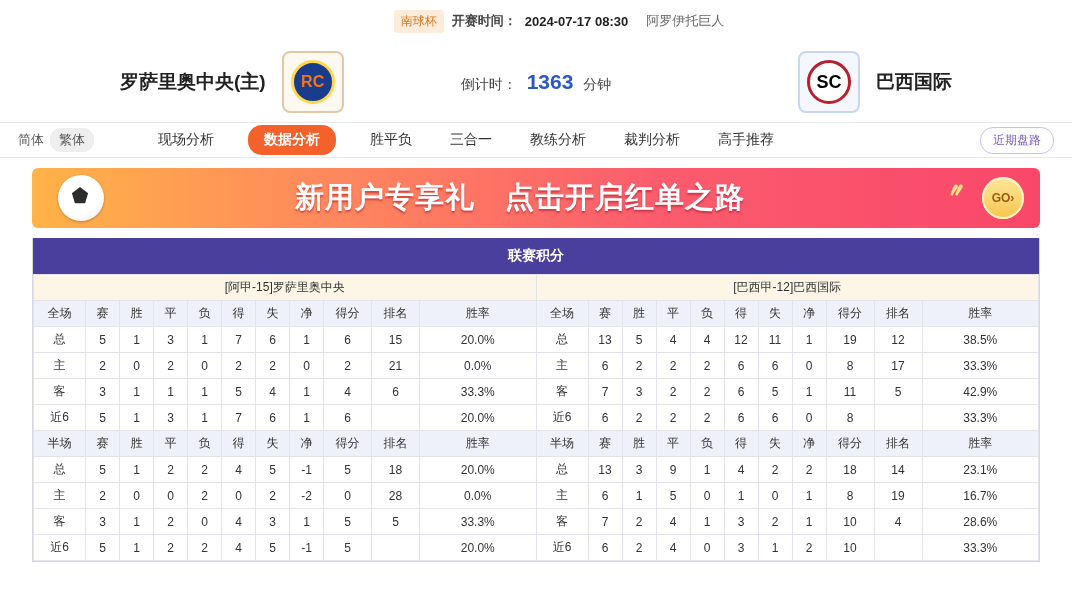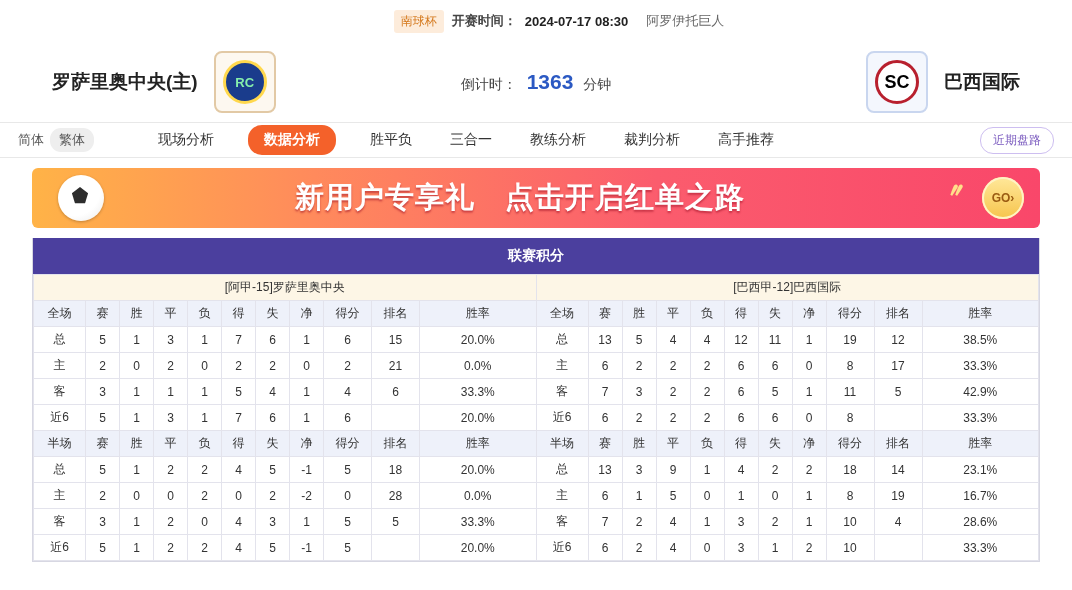--- a/index.html
+++ b/index.html
@@ -30,39 +30,39 @@
   }
   .kickoff-label { color: #444; font-weight: bold; }
   .kickoff-time { color: #222; font-weight: bold; }
   .away-note { color: #666; margin-left: 10px; }
 
   
   .teams {
     height: 80px;
     display: flex;
     align-items: center;
-    padding: 0 52px;
+    padding: 0 120px;
     position: relative;
   }
   .team { display: flex; align-items: center; gap: 16px; }
   .team-name { font-size: 19px; font-weight: bold; color: #222; }
   .crest {
     width: 62px; height: 62px;
     border-radius: 8px;
     border: 2px solid #d8cfc0;
     display: flex; align-items: center; justify-content: center;
     background: #fff;
     position: relative;
   }
   .crest.home { border-color: #e2c9a5; background: #fdf8f0; }
   .crest.away { border-color: #c9d6ef; background: #f4f7fd; }
   .crest-inner {
     width: 44px; height: 44px; border-radius: 50%;
     display: flex; align-items: center; justify-content: center;
-    font-size: 13px; font-weight: bold; color: #86efac;
+    font-size: 16px; font-weight: bold; color: #f97316;
   }
   .crest.home .crest-inner {
     background: #1a3c8c;
     border: 3px solid #ffd84d;
   }
   .crest.away .crest-inner {
     background: #ffffff;
     border: 3px solid #b8202e;
     color: #000000;
     font-size: 18px;

